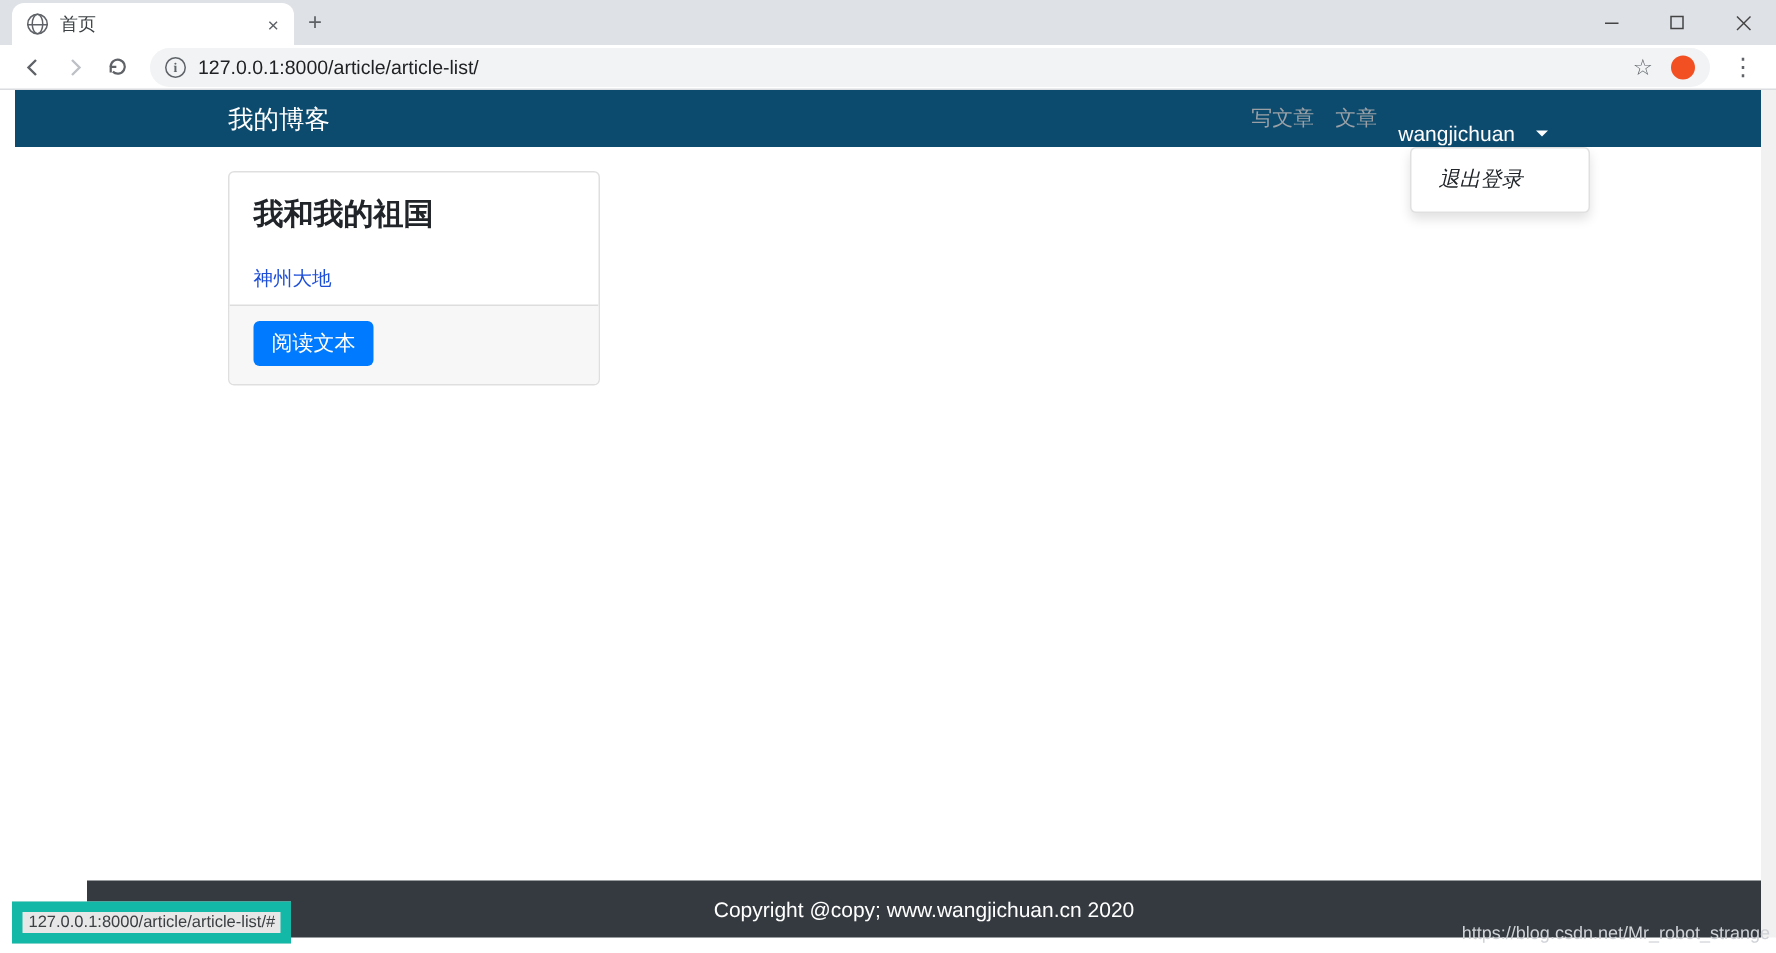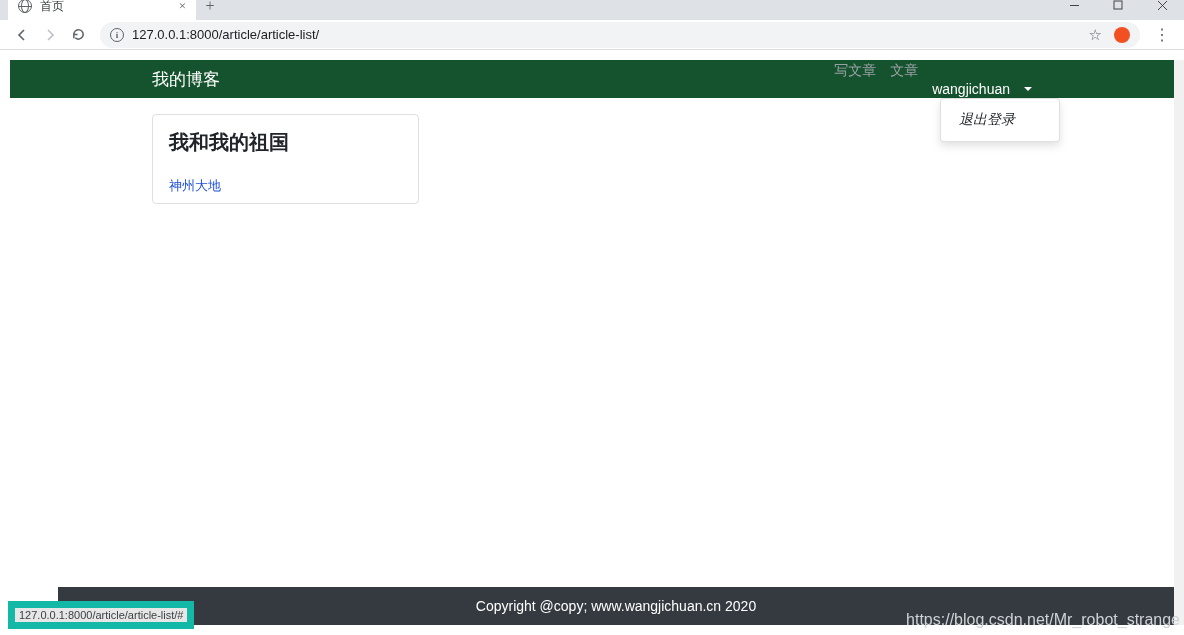--- a/index.html
+++ b/index.html
@@ -5,21 +5,21 @@
     * { margin: 0; padding: 0; box-sizing: border-box; }
     body {
       width: 1184px;
       height: 635px;
       font-family: -apple-system, "Segoe UI", Arial, sans-serif;
       background: #fff;
       overflow: hidden;
       position: relative;
     }
     
-    .chrome-top { background: #dee1e6; height: 20px; display: flex; align-items: flex-end; font-family: Liberation Serif, serif; }
+    .chrome-top { background: #dee1e6; height: 30px; display: flex; align-items: flex-end; }
     .tab {
       background: #fff; height: 28px; width: 188px; margin-left: 8px;
       border-radius: 8px 8px 0 0; display: flex; align-items: center;
       padding: 0 10px; font-size: 12px; color: #3c4043; position: relative;
     }
     .tab .globe { width: 14px; height: 14px; margin-right: 8px; border: 1.2px solid #5f6368; border-radius: 50%; position: relative; }
     .tab .globe::before { content: ""; position: absolute; left: 50%; top: -1px; bottom: -1px; width: 6px; border: 1.2px solid #5f6368; border-radius: 50%; transform: translateX(-50%); }
     .tab .globe::after { content: ""; position: absolute; left: -1px; right: -1px; top: 50%; height: 0; border-top: 1.2px solid #5f6368; }
     .tab .close-x { margin-left: auto; font-size: 13px; color: #5f6368; cursor: pointer; }
     .newtab { width: 28px; height: 28px; display: flex; align-items: center; justify-content: center; color: #5f6368; font-size: 16px; cursor: pointer;}
@@ -37,52 +37,52 @@
     .omnibox .info { width:14px;height:14px;border:1.2px solid #5f6368;border-radius:50%;display:flex;align-items:center;justify-content:center;font-size:9px;color:#5f6368;margin-right:8px;font-family:serif;font-weight:bold;}
     .omni-right { margin-left: auto; display:flex; align-items:center; gap:12px;}
     .star { color:#5f6368; font-size:15px; }
     .ext-dot { width:16px;height:16px;background:#f25022;border-radius:50%;}
     .menu-dots { width:28px; display:flex; align-items:center; justify-content:center; color:#5f6368; font-size:16px; cursor:pointer;}
 
     
     .viewport { position:absolute; top:60px; left:10px; right:10px; bottom:10px; background:#fff; display:flex; flex-direction:column; }
     .scrollbar-r { position:absolute; top:60px; right:0; width:10px; bottom:10px; background:#f1f1f1;}
     .navbar {
-      background:#14532d; height:38px; display:flex; align-items:center;
+      background:#0c4a6e; height:38px; display:flex; align-items:center;
       padding:0 0; color:#fff; font-size:15px;
     }
     .nav-inner { width:880px; margin:0 auto; display:flex; align-items:center; height:100%;}
     .brand { font-weight:500; font-size:17px; color:#fff;}
-    .nav-right { margin-left:auto; display:flex; gap:14px; position:relative;}
+    .nav-right { margin-left:auto; display:flex; align-items:center; gap:14px; position:relative;}
     .nav-link { color:#9aa0a6; font-size:14px; cursor:pointer;}
     .nav-user { color:#fff; font-size:14px; cursor:pointer; display:flex; align-items:center; gap:14px;margin-top:19px;}
     .caret { width:0;height:0;border-left:4px solid transparent;border-right:4px solid transparent;border-top:4px solid #fff;}
     .dropdown {
       position:absolute; top:36px; right:-28px; background:#fff; color:#212529;
       min-width:120px; border:1px solid rgba(0,0,0,.12); border-radius:4px;
       box-shadow:0 4px 8px rgba(0,0,0,.12); padding:6px 0; font-size:14px;font-style:italic;
     }
     .dropdown-item { padding:6px 18px; cursor:pointer;}
     .content { flex:1; padding:16px 0; }
     .content-inner { width:880px; margin:0 auto; }
     .card {
-      width:267px; border:1px solid rgba(0,0,0,.125); border-radius:4px;
+      width:248px; border:1px solid rgba(0,0,0,.125); border-radius:4px;
       overflow:hidden;
     }
     .card-body { padding:14px 16px 8px; }
     .card-title { font-size:20px; font-weight:600; color:#212529; }
     .card-text { font-size:13px; color:#1d4ed8; margin-top:21px; }
     .card-foot { background:#f7f7f8; border-top:1px solid rgba(0,0,0,.1); padding:10px 16px 12px;}
     .btn-primary {
       background:#007bff; color:#fff; border:none; border-radius:4px;
       padding:6px 12px; font-size:14px; cursor:pointer;
     }
     .footer { background:#343a40; color:#fff; height:38px; display:flex; align-items:center; justify-content:center; font-size:14px;margin-left:48px;}
     .status-bar { position:absolute; left:8px; bottom:6px; background:#e7e7e7; border:7px solid #14b8a6; font-size:11px; color:#3c4043; padding:1px 4px;}
-    .watermark { position:absolute; right:4px; bottom:6px; font-size:16px; color:#cfd2d6;}
+    .watermark { position:absolute; right:4px; bottom:6px; font-size:12px; color:#cfd2d6;}
   </style>
 </head>
 <body>
 
 <div class="chrome-top">
   <div class="tab">
     <span class="globe"></span>
     <span>首页</span>
     <span class="close-x">×</span>
   </div>
@@ -153,20 +153,23 @@
     </div>
   </div>
 
   <div class="content">
     <div class="content-inner">
       <div class="card">
         <div class="card-body">
           <div class="card-title">我和我的祖国</div>
           <div class="card-text">神州大地</div>
         </div>
+        <div class="card-foot">
+          <button class="btn-primary">阅读文本</button>
+        </div>
       </div>
     </div>
   </div>
 
   <div class="footer">
     <span>Copyright @copy; www.wangjichuan.cn 2020</span>
   </div>
 </div>
 
 <div class="scrollbar-r"></div>

